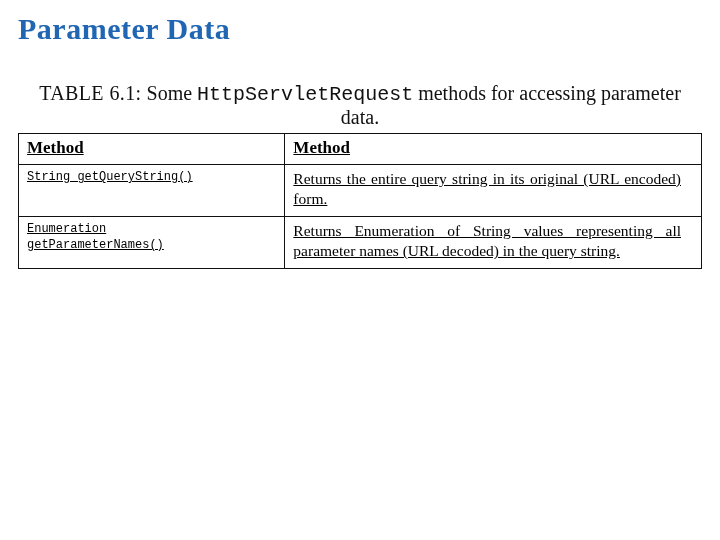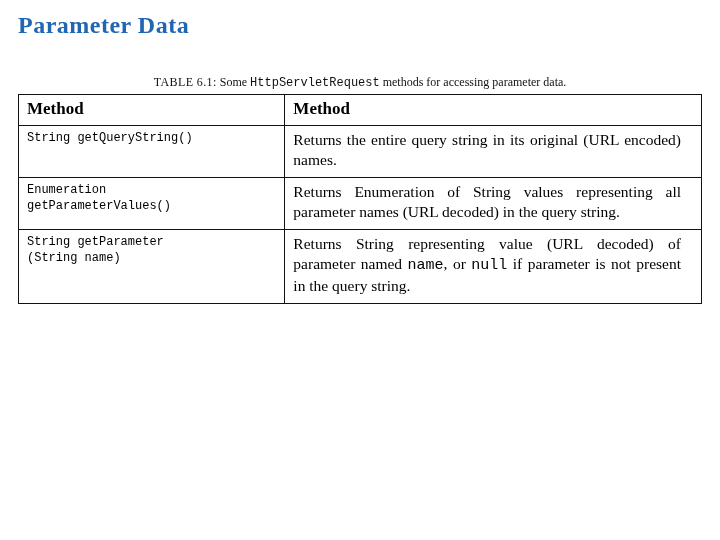--- a/index.html
+++ b/index.html
@@ -11,34 +11,34 @@
       width: 720px;
       height: 540px;
       background: #ffffff;
       font-family: Georgia, 'Times New Roman', serif;
       padding: 12px 18px;
       overflow: hidden;
     }
     .page-title {
       font-family: 'Comic Sans MS', 'Segoe Script', cursive;
       color: #2166b2;
-      font-size: 24px;
+      font-size: 30px;
       font-weight: bold;
       margin-bottom: 36px;
       letter-spacing: 0.5px;
     }
     .table-block {
       font-size: 15px;
     }
     .table-caption {
       text-align: center;
       font-family: Georgia, serif;
       color: #111;
       margin-bottom: 4px;
-      font-size: 12px;
+      font-size: 20px;
     }
     .table-caption .cap-label {
       font-variant: small-caps;
       letter-spacing: 0.4px;
     }
     .table-caption .cap-text {
       font-family: Georgia, serif;
     }
     .tt {
       font-family: 'Courier New', Courier, monospace;
@@ -46,20 +46,21 @@
     table.param-table {
       border-collapse: collapse;
       width: 100%;
       table-layout: fixed;
     }
     table.param-table th,
     table.param-table td {
       border: 1px solid #111;
       vertical-align: top;
       padding: 4px 20px 6px 8px;
+      text-decoration: underline;
     }
     table.param-table th {
       text-align: left;
       font-weight: bold;
       font-family: Georgia, serif;
       font-size: 17px;
       background: #fff;
     }
     col.col-method { width: 39%; }
     col.col-purpose { width: 61%; }
@@ -96,27 +97,22 @@
     </colgroup>
     <thead>
       <tr>
         <th>Method</th>
         <th>Method</th>
       </tr>
     </thead>
     <tbody id="param-tbody">
     <tr>
           <td class="method-cell">String getQueryString()</td>
-          <td class="purpose-cell">Returns the entire query string in its original (URL encoded) names.</td>
+          <td class="purpose-cell">Returns the entire query string in its original (URL encoded) form.</td>
         </tr>
         <tr>
           <td class="method-cell">Enumeration
-getParameterValues()</td>
+getParameterNames()</td>
           <td class="purpose-cell">Returns Enumeration of String values representing all parameter names (URL decoded) in the query string.</td>
-        </tr>
-        <tr>
-          <td class="method-cell">String getParameter
-(String name)</td>
-          <td class="purpose-cell">Returns String representing value (URL decoded) of parameter named <span class="tt">name</span>, or <span class="tt">null</span> if parameter is not present in the query string.</td>
         </tr>
       </tbody>
   </table>
 </div>
 
 </body></html>

